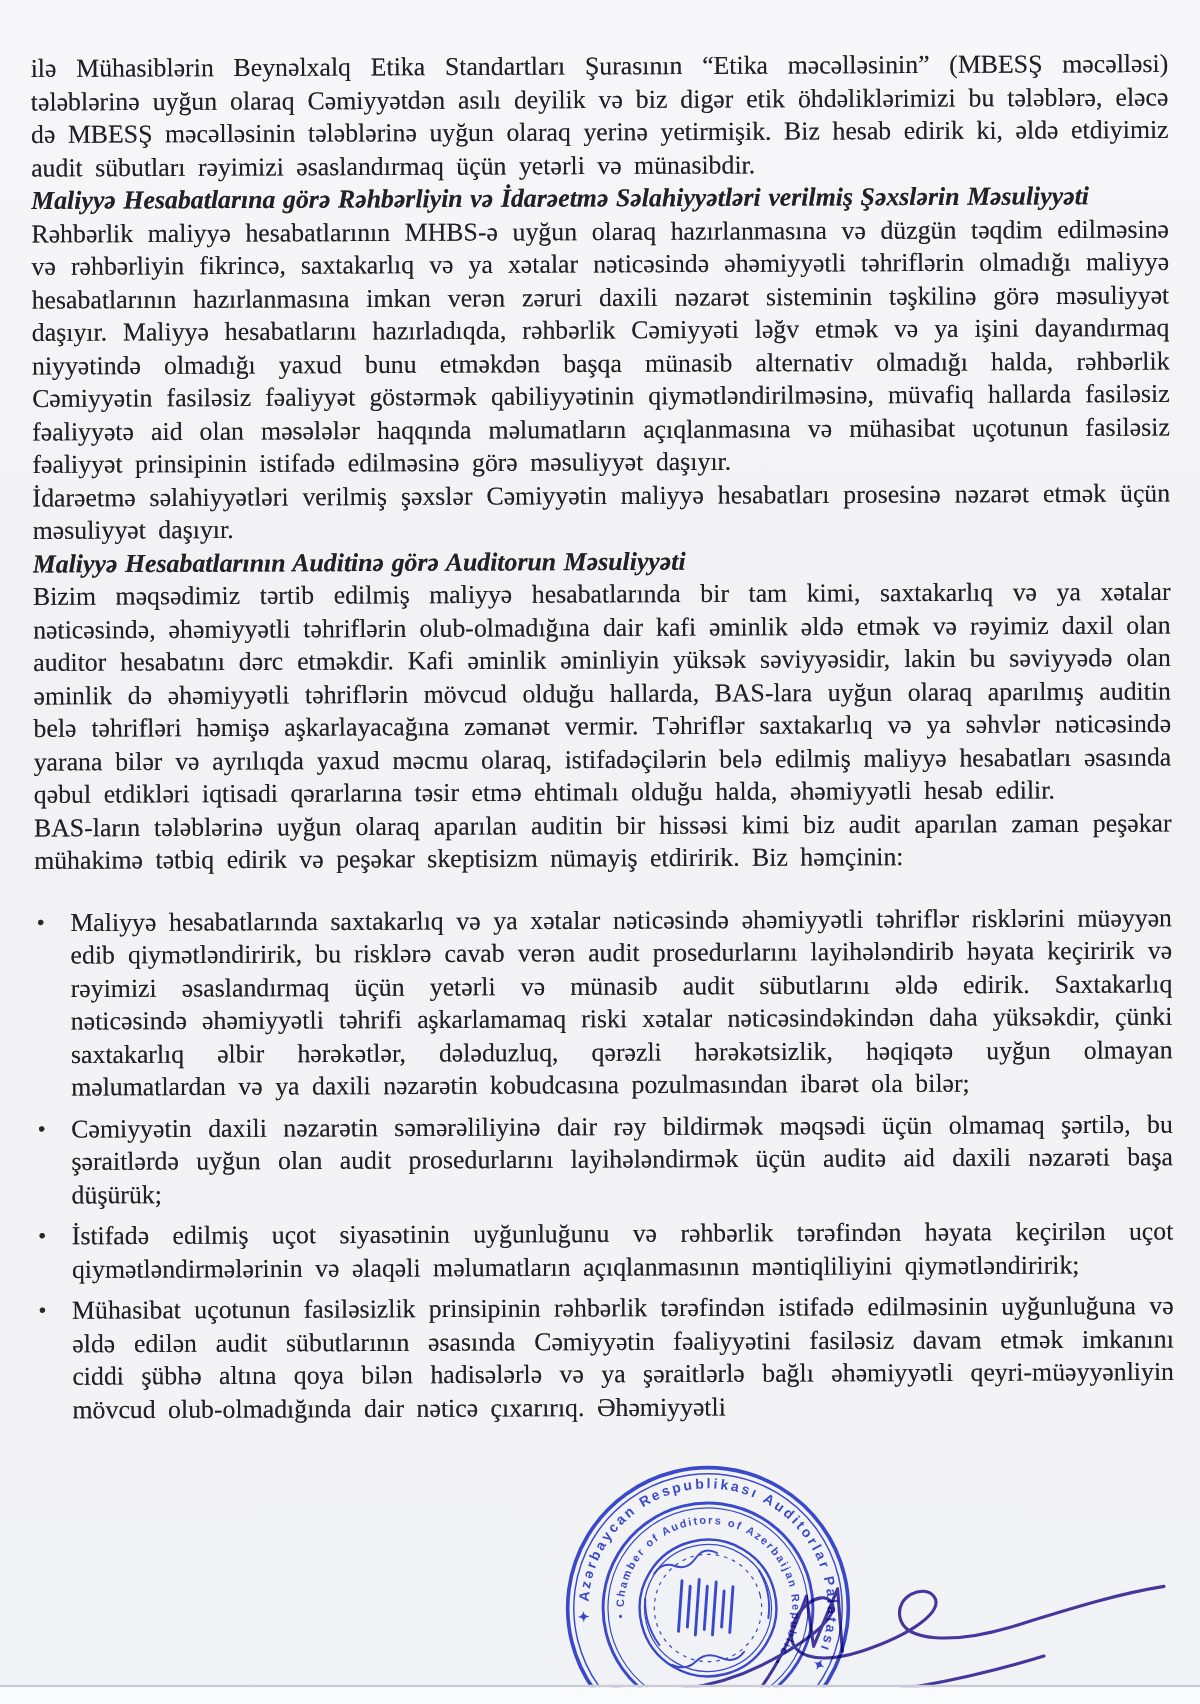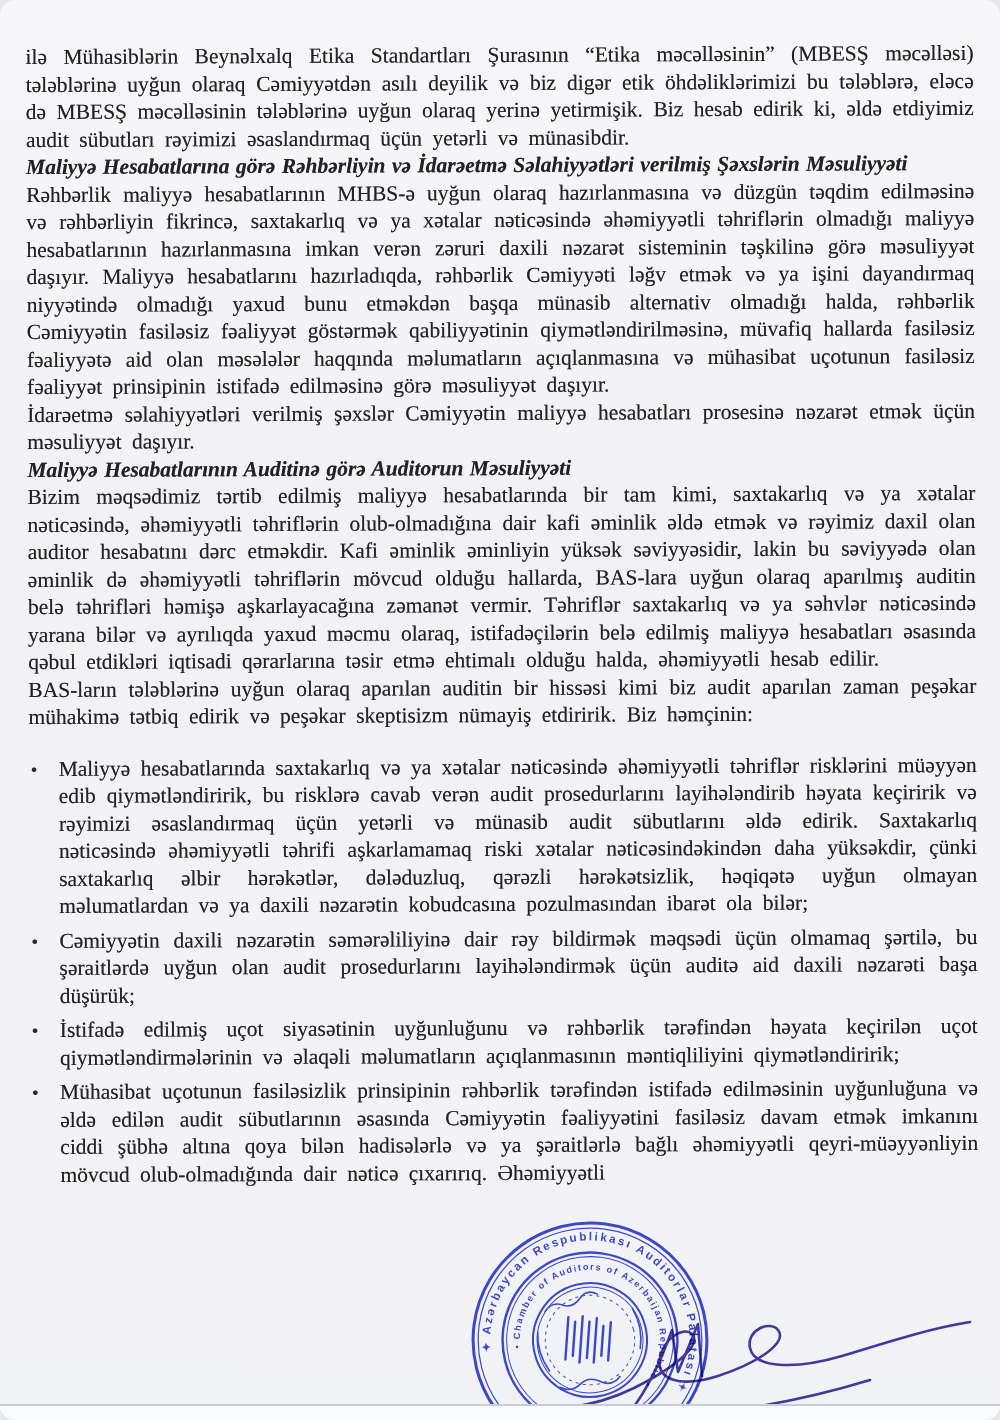--- a/index.html
+++ b/index.html
@@ -1,21 +1,20 @@
 <!DOCTYPE html>
 <html lang="az"><head>
 <meta charset="utf-8">
 <style>
   html,body{margin:0;padding:0;background:#e8e8ea;}
   .page{
     position:relative;width:1000px;height:1420px;overflow:hidden;
     background:linear-gradient(180deg,#f7f7f9 0%,#f2f2f5 35%,#f3f3f6 80%,#f1f2f5 100%);
     color:#222226;
     font-family:"Liberation Serif","DejaVu Serif",serif;
-    border-radius:15px;
   }
   .content{
     position:absolute;left:28px;top:42px;width:948px;
     font-size:21.5px;line-height:27.5px;text-align:justify;
     word-spacing:5px;
     transform:rotate(-0.25deg);
     text-shadow:0 0 0.5px rgba(25,25,30,.55);
   }
   .content p{margin:0;}
   .heading{

